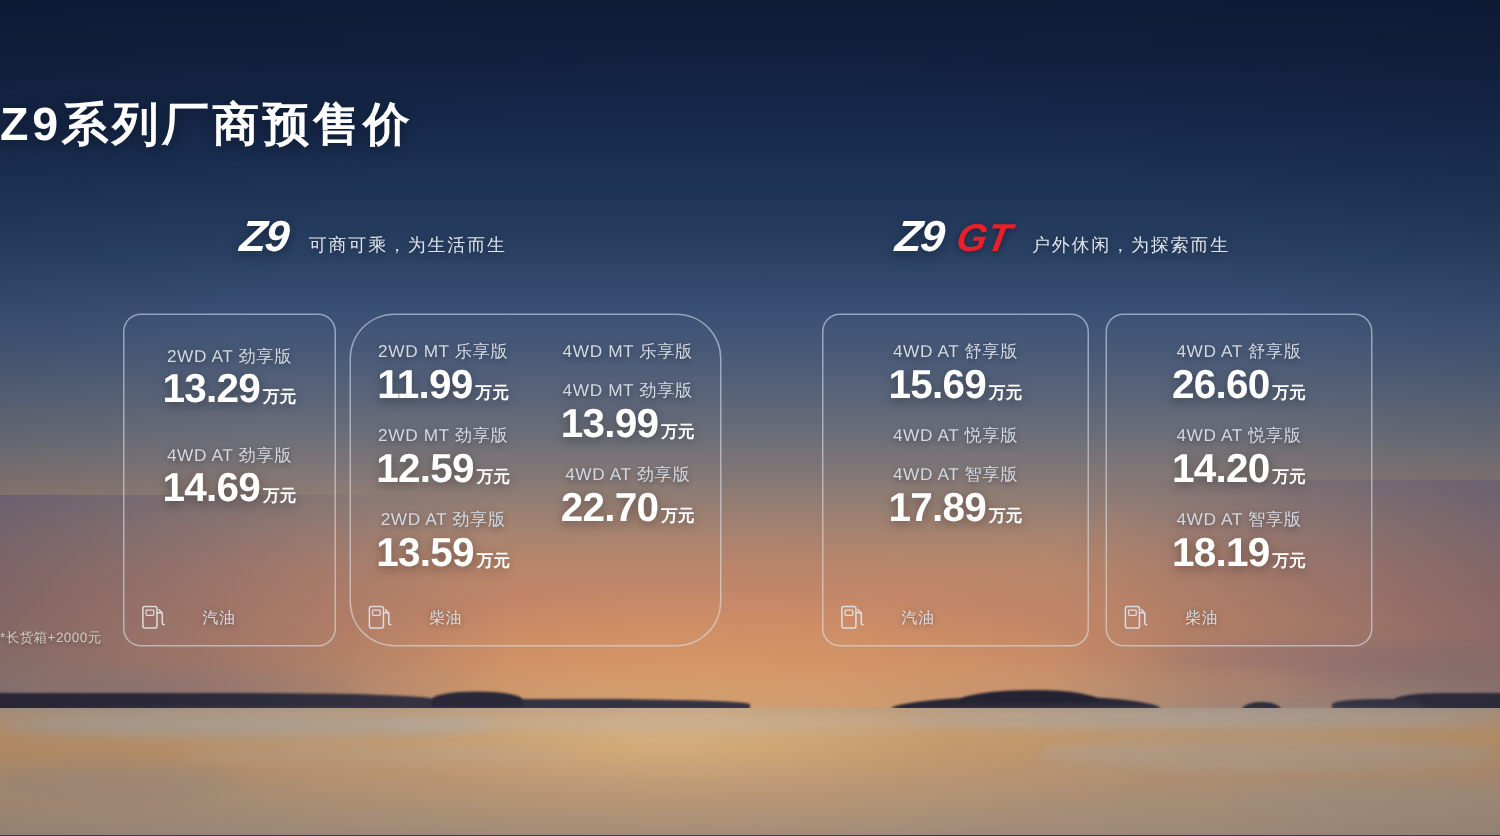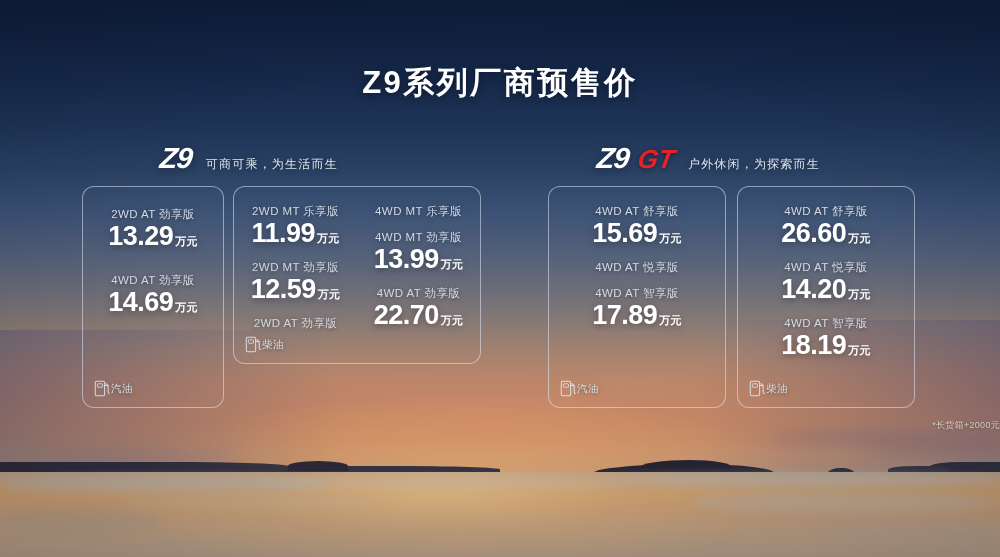--- a/index.html
+++ b/index.html
@@ -116,21 +116,21 @@
     position:absolute; inset:0;
     background:radial-gradient(ellipse 82% 74% at 50% 42%,
       rgba(0,0,0,0) 40%, rgba(8,12,28,.22) 100%);
   }
 
   
   #content { position:absolute; inset:0; }
 
   .page-title {
     position:absolute; left:0; right:0; top:62px;
-    text-align:center;
+    text-align:left;
     font-size:31px; font-weight:bold; color:#ffffff;
     letter-spacing:2.5px;
     text-shadow:0 2px 10px rgba(0,0,0,.45);
   }
 
   .section-head { position:absolute; display:flex; align-items:baseline; }
   .sh-left  { left:160px; top:142px; }
   .sh-right { left:597px; top:142px; }
   .model-name {
     font-size:29px; font-weight:bold; color:#ffffff;
@@ -149,23 +149,24 @@
     font-size:12px; color:#dfe4ee; margin-left:14px;
     letter-spacing:1.2px;
     text-shadow:0 1px 6px rgba(0,0,0,.45);
   }
 
   .card {
     position:absolute;
     border:1px solid rgba(224,232,245,.55);
     border-radius:12px;
     background:rgba(255,255,255,.012);
+    margin-top:23px;
   }
   #card-1 { left:82px;  top:186px; width:142px; height:222px; }
-  #card-2 { left:233px; top:186px; width:248px; height:178px; }
+  #card-2 { left:233px; top:186px; width:248px; height:222px;border-radius:30px; }
   #card-3 { left:548px; top:186px; width:178px; height:222px; }
   #card-4 { left:737px; top:186px; width:178px; height:222px; }
 
   .cols { display:flex; width:100%; height:100%; }
   .col { flex:1; position:relative; padding-top:17px; }
 
   .trim { text-align:center; margin-bottom:1px; }
   .trim-name {
     font-size:11.5px; color:#d3d9e4; letter-spacing:.4px;
     text-shadow:0 1px 4px rgba(0,0,0,.4);
@@ -182,31 +183,31 @@
   .price-unit {
     font-size:11px; font-weight:bold; color:#ffffff;
     letter-spacing:.2px; margin-left:2px;text-align:right;
   }
   .rows-2 .trim { margin-bottom:21px; }
   .rows-2 .trim:first-child { margin-top:3px; }
   .rows-3 .trim { margin-bottom:11px; }
 
   .fuel {
     position:absolute; left:11px; bottom:9px;
-    display:flex; align-items:center; gap:0;
+    display:flex; align-items:center; gap:24px;
   }
   .fuel-icon { width:17px; height:19px; display:block; opacity:.88; }
   .fuel-label {
     font-size:10.5px; color:#d8dde6; letter-spacing:.6px;
     text-shadow:0 1px 4px rgba(0,0,0,.4);
   }
 
   .footnote {
     position:absolute; left:0; right:0; top:419px;
-    text-align:right;
+    text-align:left;
     font-size:9px; color:#d8d2c6; letter-spacing:.3px;
     opacity:.92;
     text-shadow:0 1px 3px rgba(0,0,0,.35);
   }
 
   
   .watermark {
     position:absolute; right:8px; bottom:4px;
     width:152px; height:56px;
     opacity:.30;
@@ -314,20 +315,21 @@
           <div class="trim">
             <div class="trim-name">2WD MT 乐享版</div>
             <div class="trim-price"><span class="price-num">11.99</span><span class="price-unit">万元</span></div>
           </div>
           <div class="trim">
             <div class="trim-name">2WD MT 劲享版</div>
             <div class="trim-price"><span class="price-num">12.59</span><span class="price-unit">万元</span></div>
           </div>
           <div class="trim">
             <div class="trim-name">2WD AT  劲享版</div>
+            <div class="trim-price"><span class="price-num">13.59</span><span class="price-unit">万元</span></div>
           </div>
         </div>
         <div class="col rows-3">
           <div class="trim">
             <div class="trim-name">4WD MT 乐享版</div>
           </div>
           <div class="trim">
             <div class="trim-name">4WD MT 劲享版</div>
             <div class="trim-price"><span class="price-num">13.99</span><span class="price-unit">万元</span></div>
           </div>

